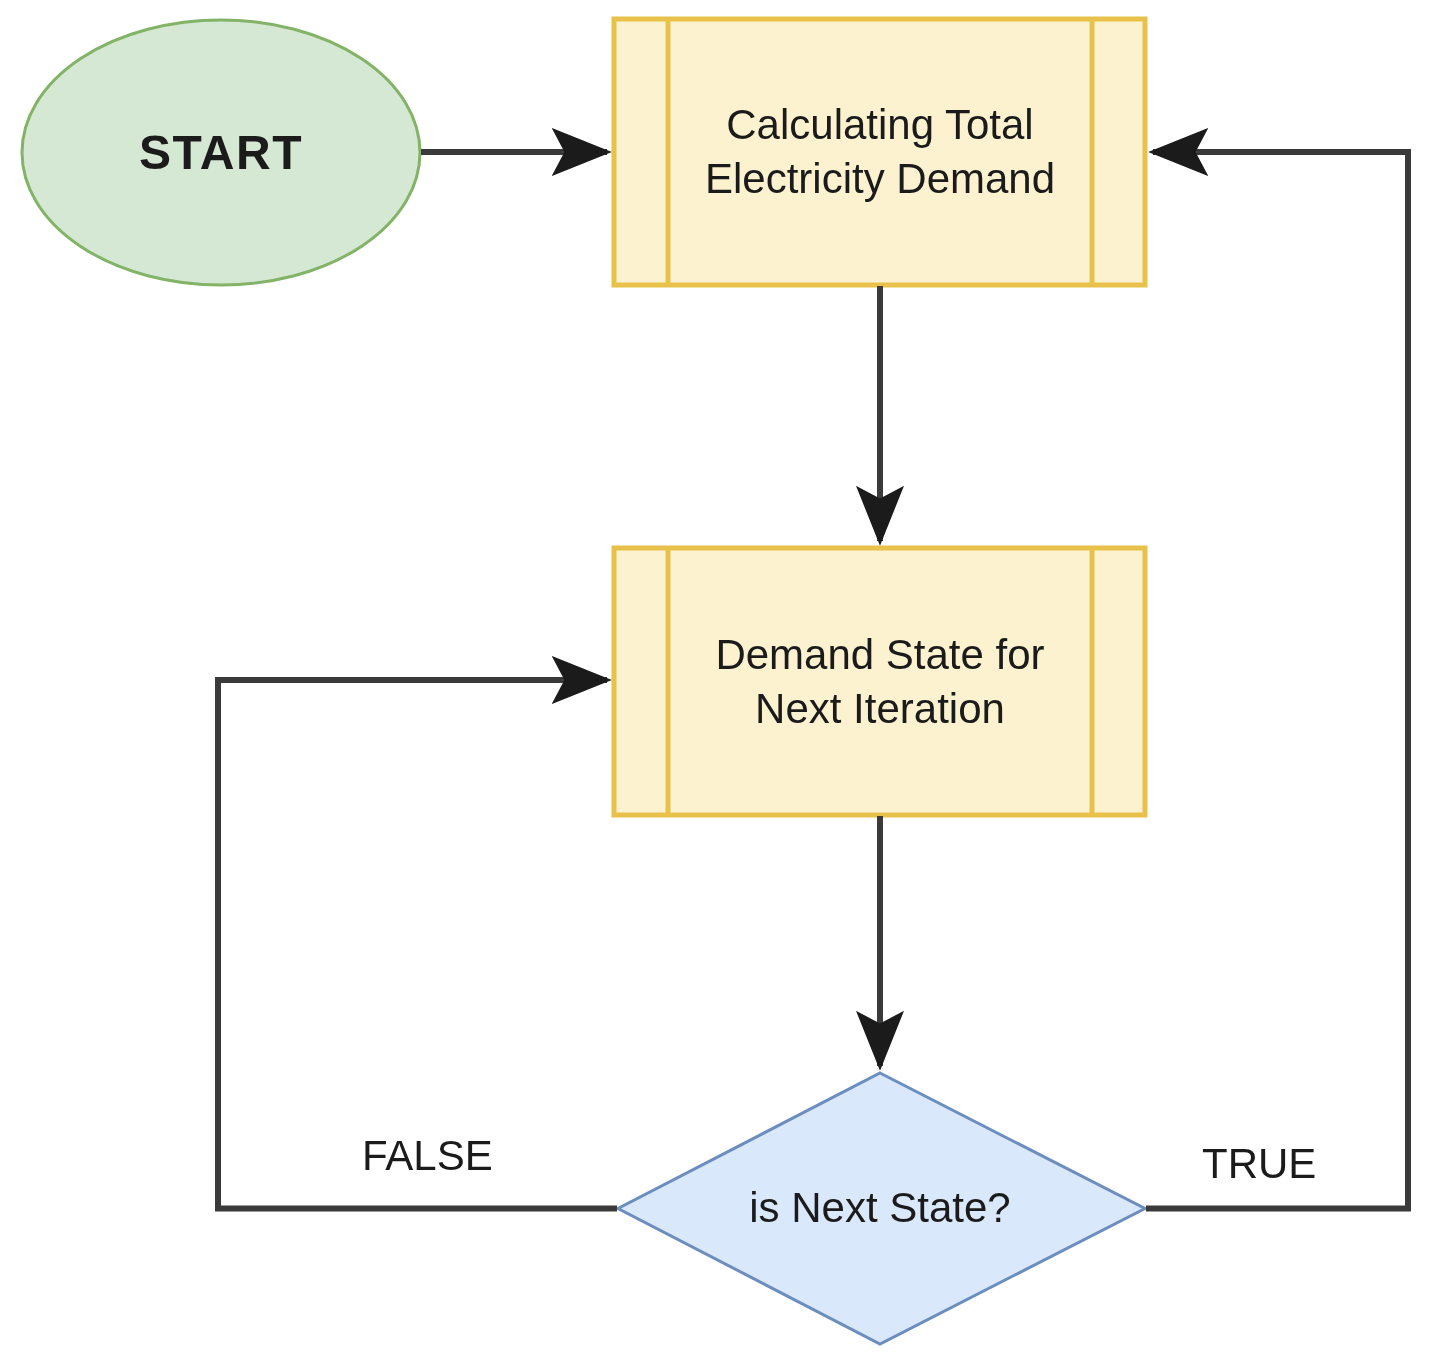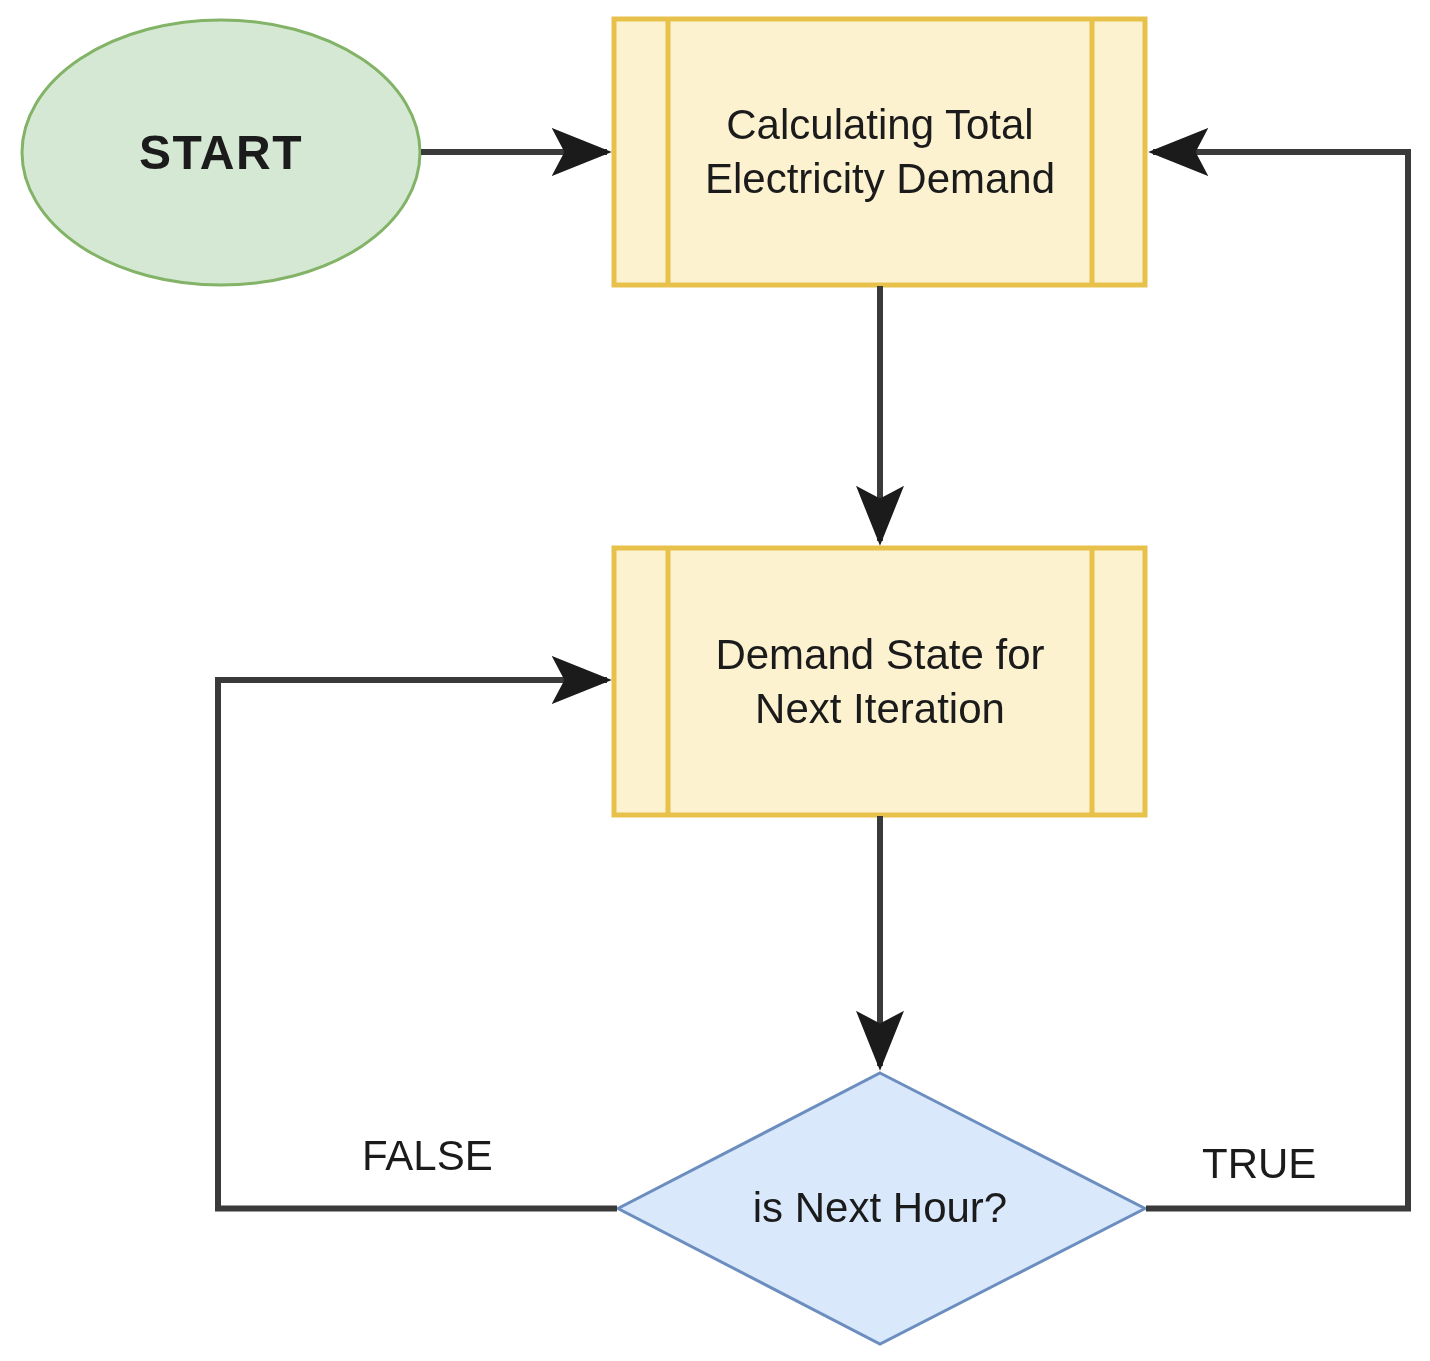--- a/index.html
+++ b/index.html
@@ -128,19 +128,19 @@
   </svg>
 
   <div class="node-label" id="start-label">START</div>
 
   <div class="node-label" id="proc1-label">Calculating Total
 Electricity Demand</div>
 
   <div class="node-label" id="proc2-label">Demand State for
 Next Iteration</div>
 
-  <div class="node-label" id="decision-label">is Next Hour?</div>
+  <div class="node-label" id="decision-label">is Next State?</div>
 
   <div class="edge-label" id="label-false">FALSE</div>
 
   <div class="edge-label" id="label-true">TRUE</div>
 
 </div>
 
 </body></html>

